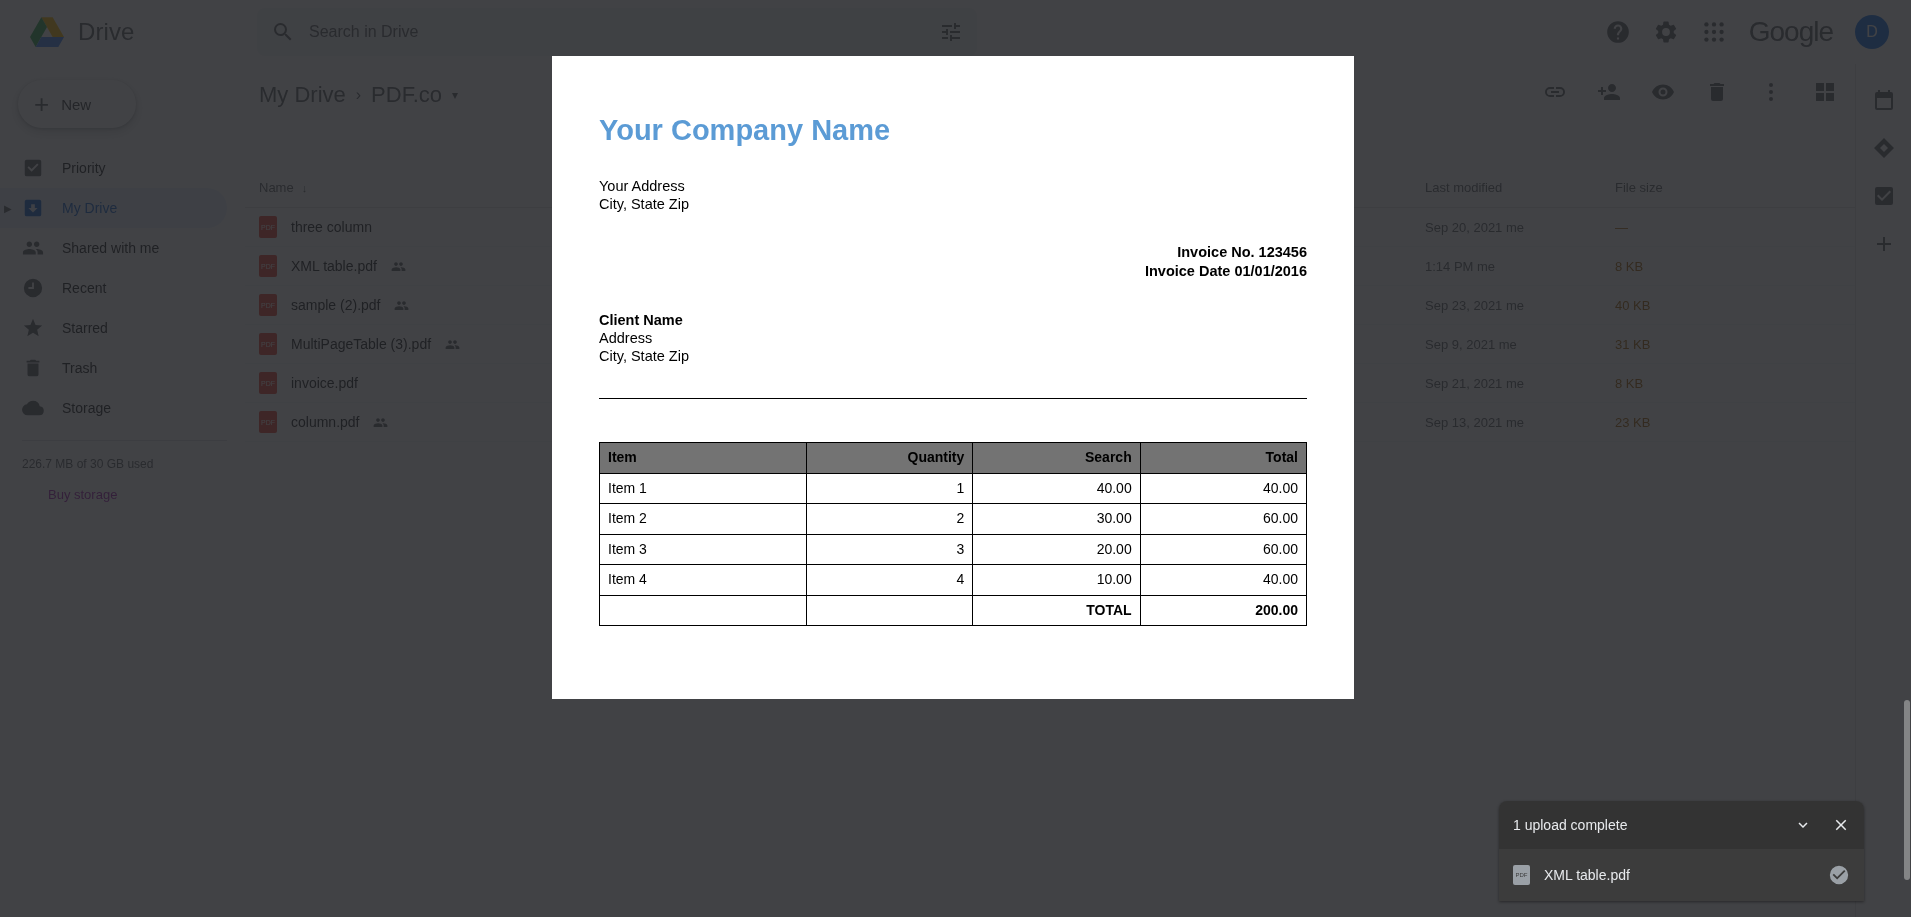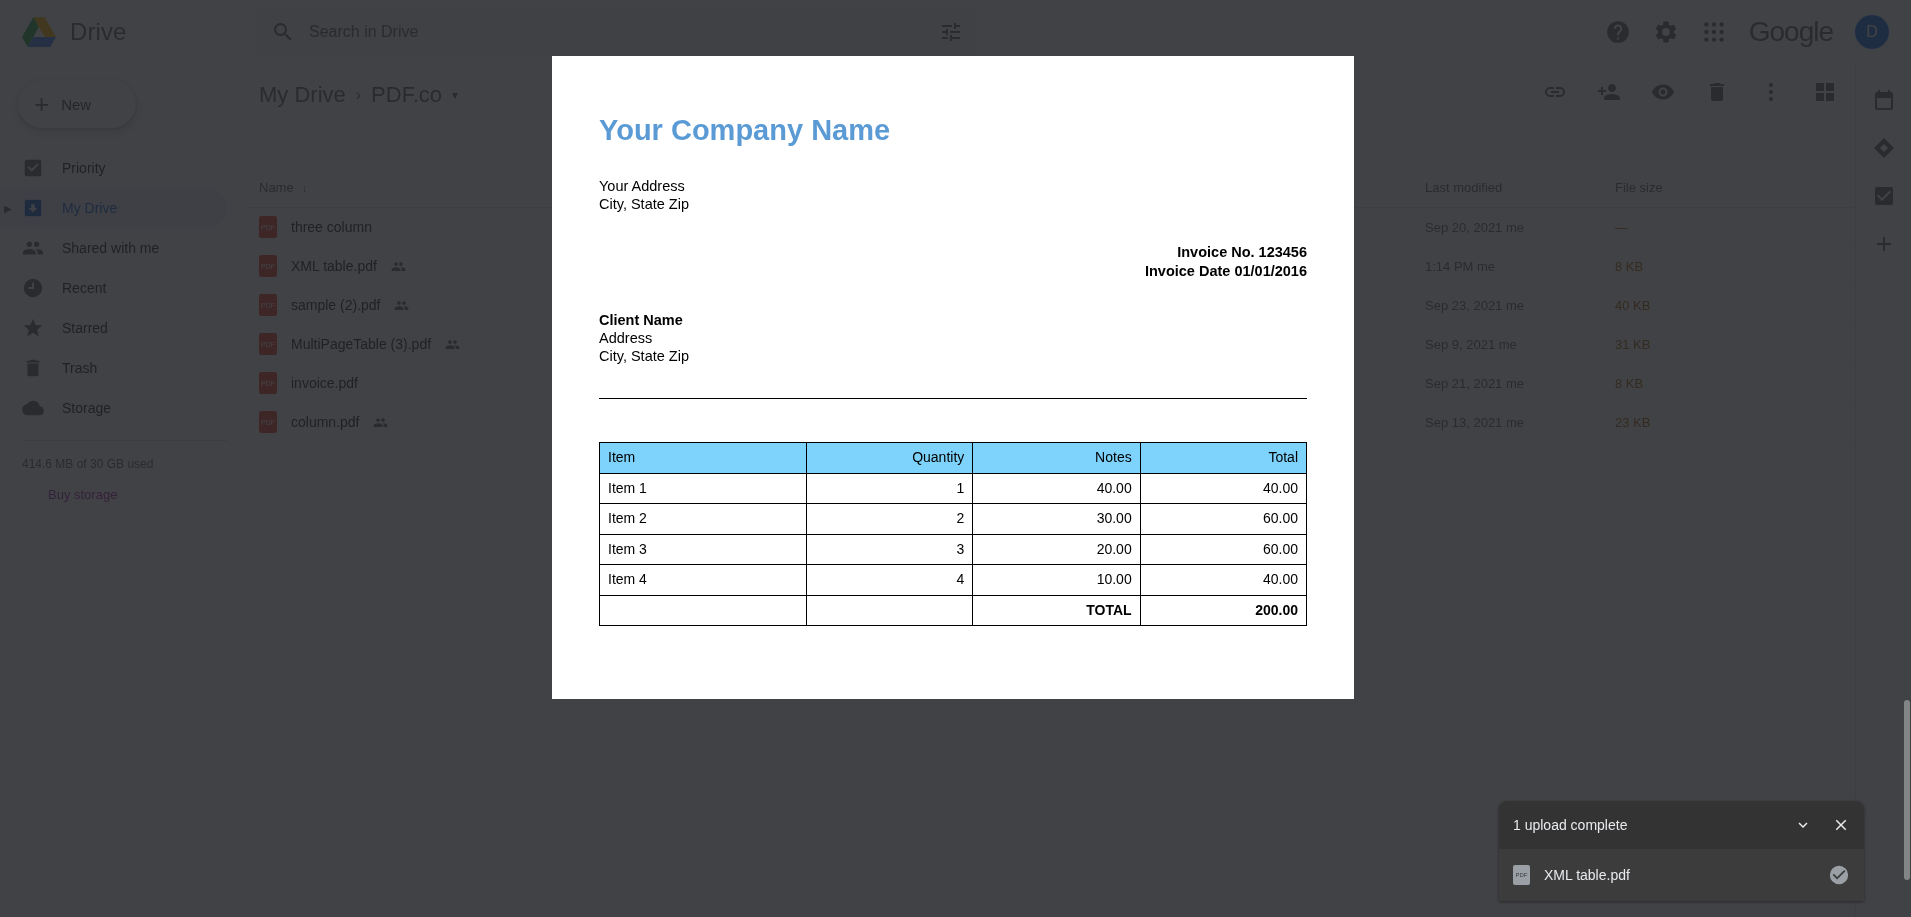--- a/index.html
+++ b/index.html
@@ -21,21 +21,21 @@
     background: rgba(32,33,36,0.85);
     z-index: 50;
   }
 
   
   .topbar {
     position: absolute; top:0; left:0; width:1911px; height:64px;
     display:flex; align-items:center;
     background:#fff;
   }
-  .drive-logo-wrap { display:flex; align-items:center; width:245px; padding-left:22px; gap:14px;}
+  .drive-logo-wrap { display:flex; align-items:center; width:245px; padding-left:30px; gap:14px;}
   .drive-logo { width:34px; height:30px; }
   .drive-title { font-size:24px; color:#5f6368; letter-spacing:0.1px;}
   .search-wrap {
     flex: 0 0 auto; width:720px; height:48px; background:#f1f3f4; border-radius:8px;
     display:flex; align-items:center; padding:0 14px; margin-left:12px;
   }
   .search-icon { width:24px;height:24px; fill:#5f6368; margin-right:14px;}
   .search-input {
     border:none; background:transparent; outline:none; font-size:16px;
     color:#202124; width:560px; font-family:"Liberation Sans", sans-serif;
@@ -126,21 +126,21 @@
   .client b { font-weight:bold; }
   .notes { margin-top:54px; font-size:14.5px;}
   .rule { margin-top:32px; border-top:1.4px solid #000; }
   table.items {
     margin-top:43px; border-collapse:collapse; width:100%;
     font-size:14px;
   }
   table.items th, table.items td {
     border:1px solid #000; padding:6px 8px; height:27px;
   }
-  table.items thead th { background:#7dd3fc; font-weight:normal;margin-top:22px; }
+  table.items thead th { background:#737373; font-weight:bold;margin-top:22px; }
   .ta-l { text-align:left; }
   .ta-r { text-align:right; }
   .c-item { width:183px; }
   .c-qty { width:147px; }
   .c-price { width:148px; }
   .c-total { width:147px; }
 
   
   #toast {
     position:absolute; z-index:70; right:47px; bottom:16px;
@@ -264,21 +264,21 @@
         </div>
         <div class="nav-item">
           <svg viewBox="0 0 24 24">
               <path d="M19.35 10.04A7.49 7.49 0 0 0 12 4a7.48 7.48 0 0 0-6.63 4.04A6 6 0 0 0 6 20h13a5 5 0 0 0 .35-9.96z"></path>
             </svg>
           <span>Storage</span>
         </div>
       </div>
 
       <div class="storage-sep"></div>
-      <div class="storage-text">414.6 MB of 30 GB used</div>
+      <div class="storage-text">226.7 MB of 30 GB used</div>
       <div class="buy-storage">Buy storage</div>
     </div>
 
     <div class="content">
       <div class="bc">
         <span>My Drive</span>
         <span class="sep">›</span>
         <span>PDF.co</span>
         <span class="chev">▾</span>
       </div>
@@ -416,21 +416,21 @@
       <div>City, State Zip</div>
     </div>
 
     <div class="rule"></div>
 
     <table class="items">
       <thead>
         <tr>
           <th class="c-item ta-l">Item</th>
           <th class="c-qty ta-r">Quantity</th>
-          <th class="c-price ta-r">Notes</th>
+          <th class="c-price ta-r">Search</th>
           <th class="c-total ta-r">Total</th>
         </tr>
       </thead>
       <tbody>
         <tr>
           <td class="ta-l">Item 1</td>
           <td class="ta-r">1</td>
           <td class="ta-r">40.00</td>
           <td class="ta-r">40.00</td>
         </tr>

